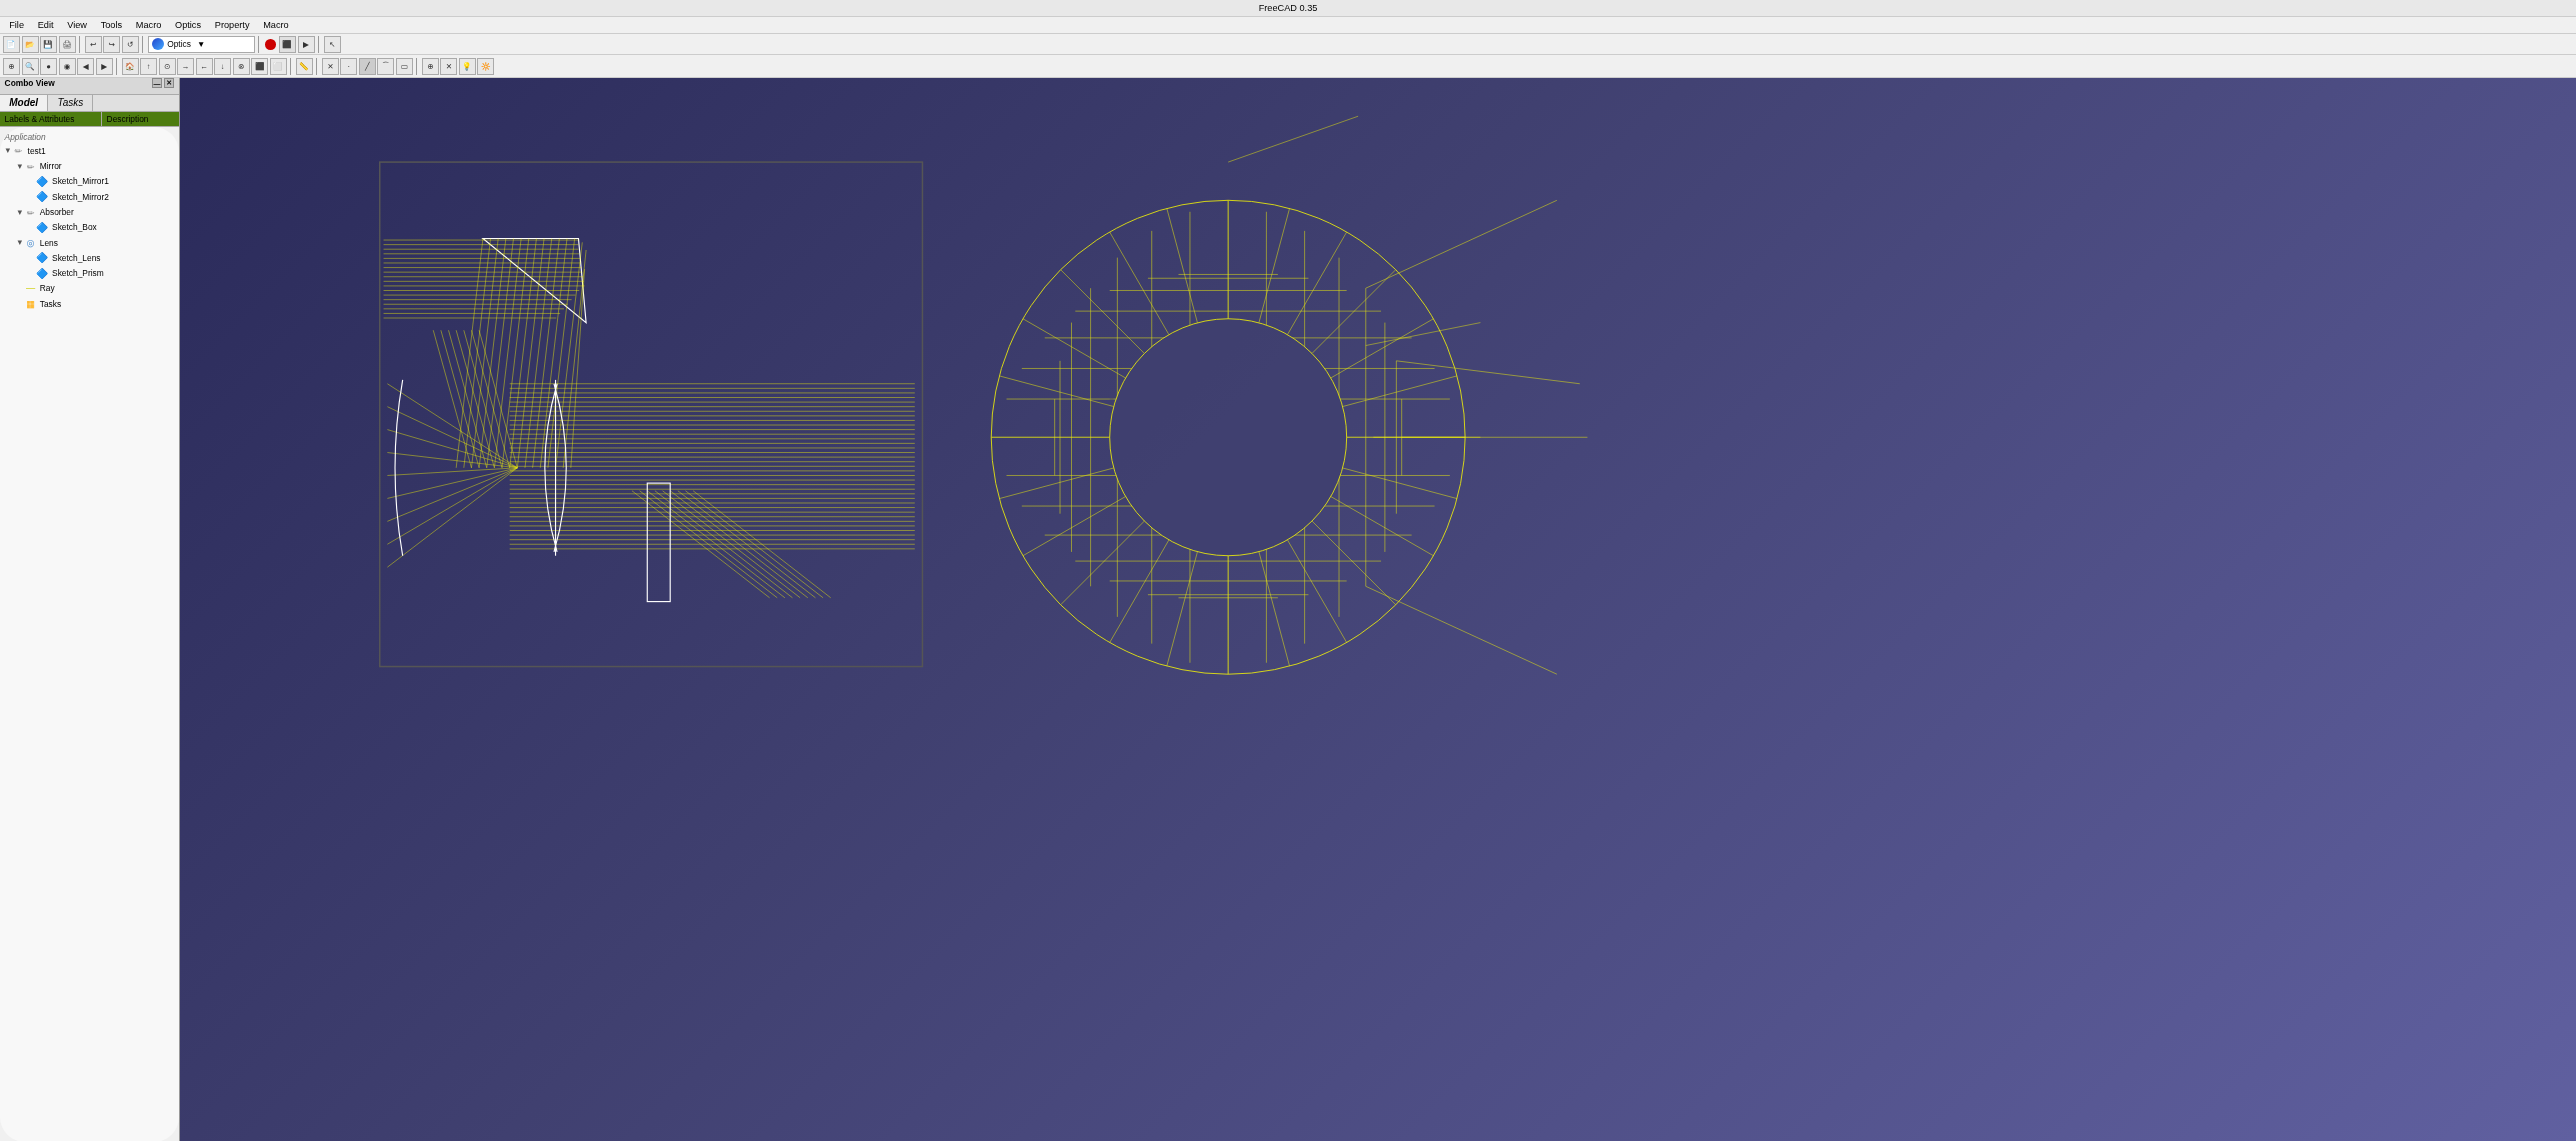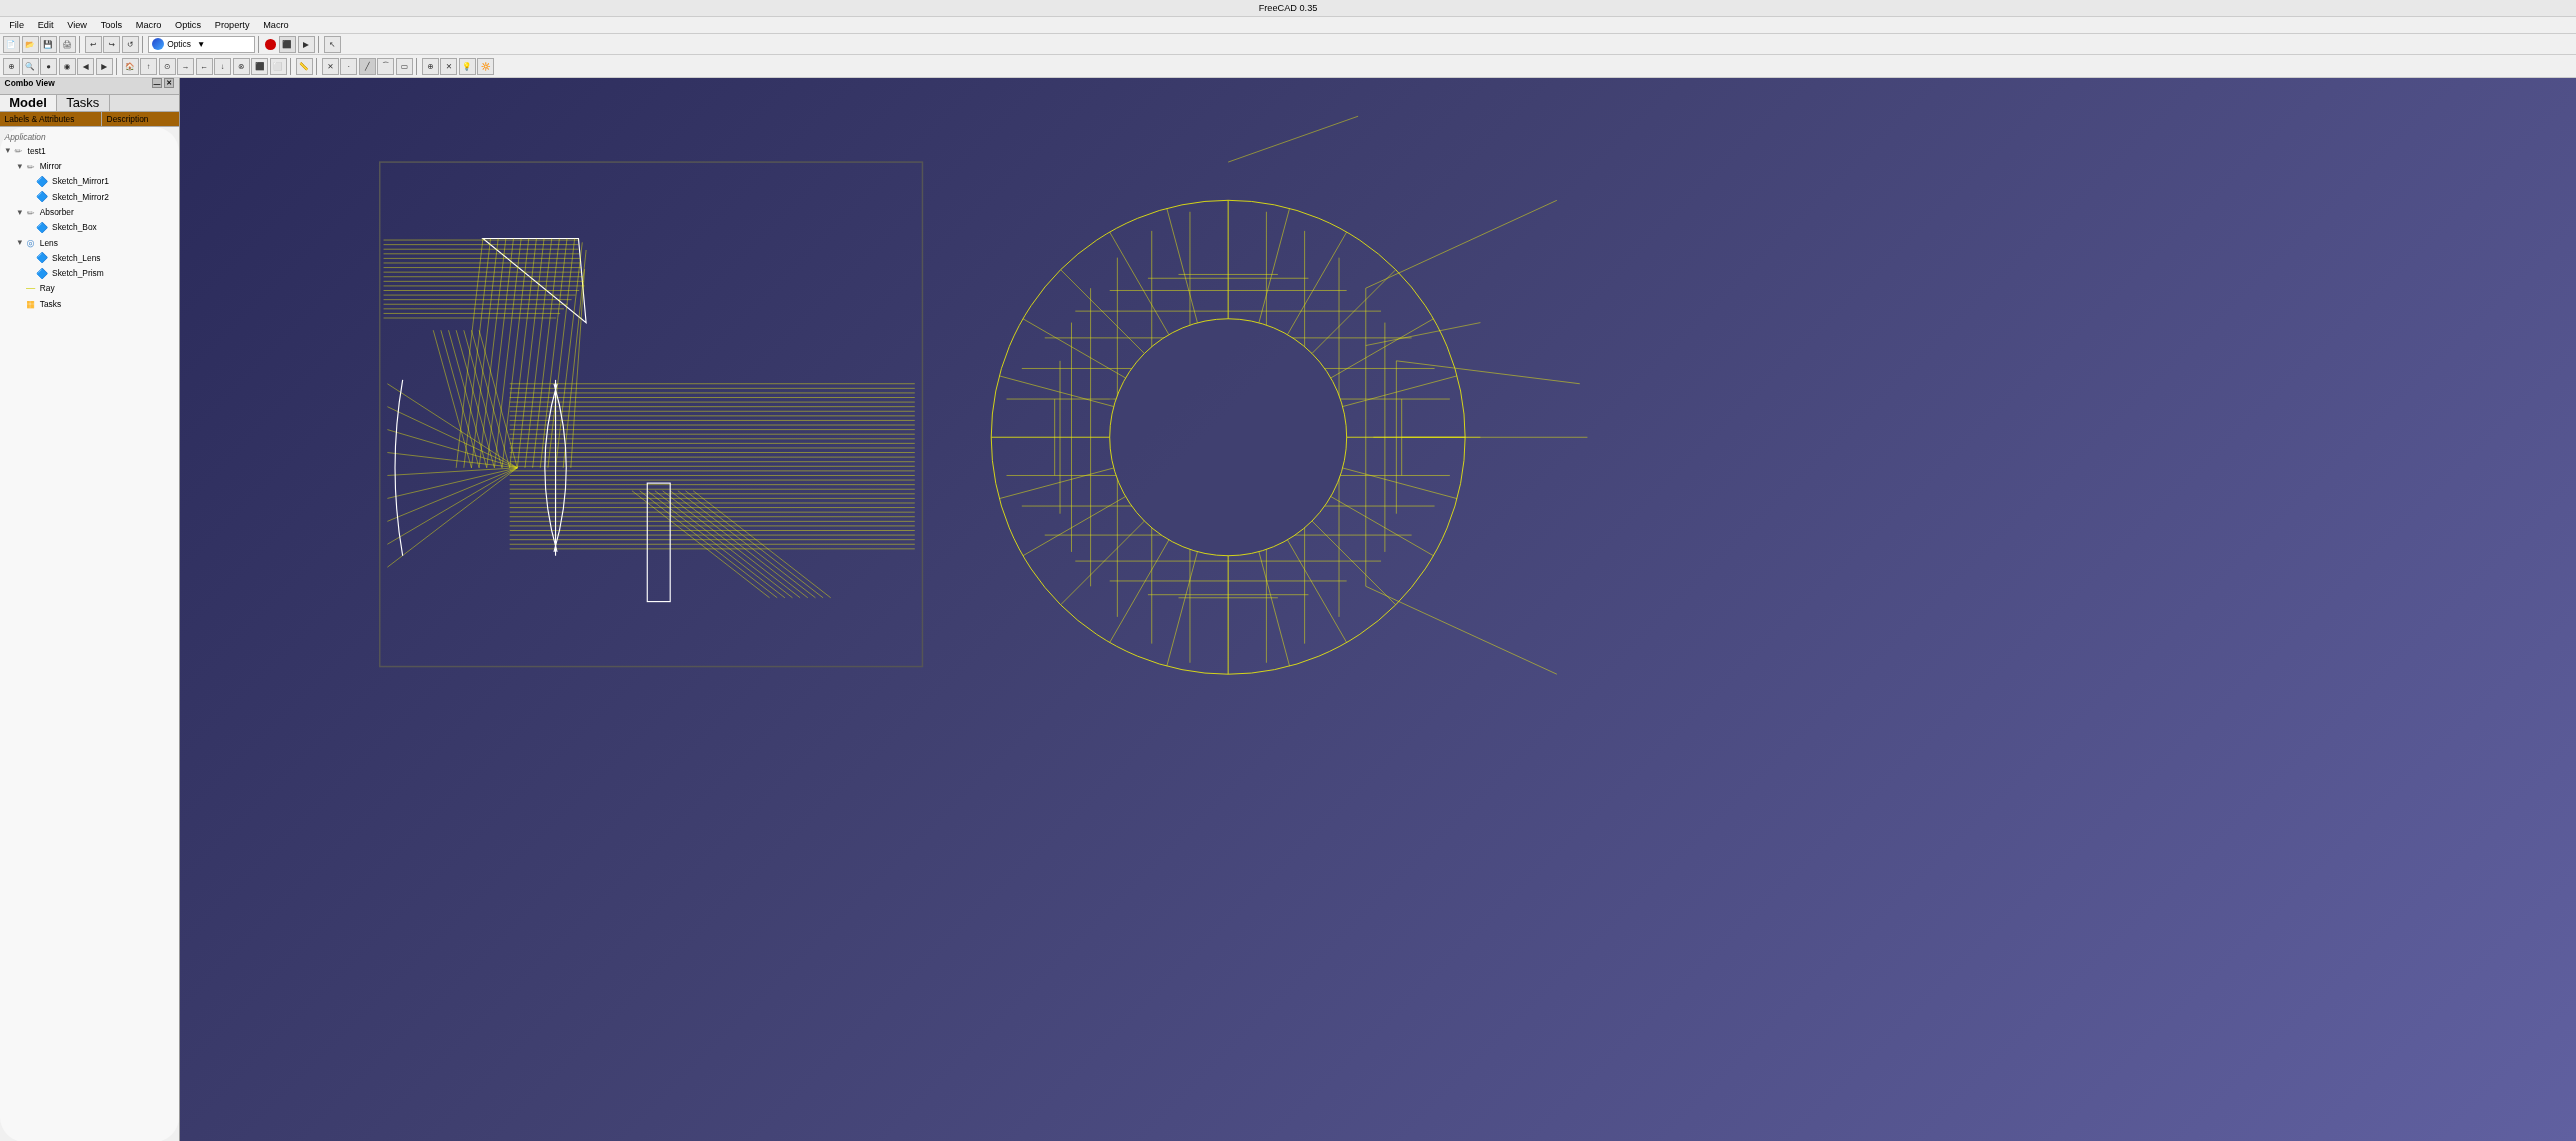--- a/index.html
+++ b/index.html
@@ -76,31 +76,31 @@
       width: 10.7px; height: 10.7px; background: #c0c0c0; border: 0.8px solid #888;
       font-size: 6.9px; display: flex; align-items: center; justify-content: center;
       cursor: pointer;
     }
 
     #combo-tabs {
       display: flex; height: 17px; background: #e0e0e0;
       border-bottom: 0.8px solid #aaa;
     }
     .combo-tab {
-      padding: 2.3px 9.2px; font-size: 13px; cursor: pointer;
-      border-right: 0.8px solid #aaa; display: flex; align-items: center;
+      padding: 2.3px 9.2px; font-size: 10px; cursor: pointer;
+      border-right: 0.8px solid #aaa; display: flex; align-items: center; font-style: italic;
     }
     .combo-tab.active { background: #f0f0f0; font-weight: bold; }
 
     #model-panel {
       flex: 1; overflow-y: auto; background: #f8f8f8; border-radius: 25px;
     }
 
     #labels-header {
-      display: flex; height: 15.3px; background: #a16207;
+      display: flex; height: 15.3px; background: #4d7c0f;
       border-bottom: 0.8px solid #aaa; font-size: 8.4px;
     }
     .lh-col1 { flex: 1; padding: 2.3px 4.6px; border-right: 0.8px solid #aaa; }
     .lh-col2 { width: 77px; padding: 2.3px 4.6px; }
 
     #tree-area { padding: 3.1px 0; }
 
     .tree-section-label {
       padding: 1.5px 4.6px; font-size: 8.4px; color: #666; font-style: italic;
     }

